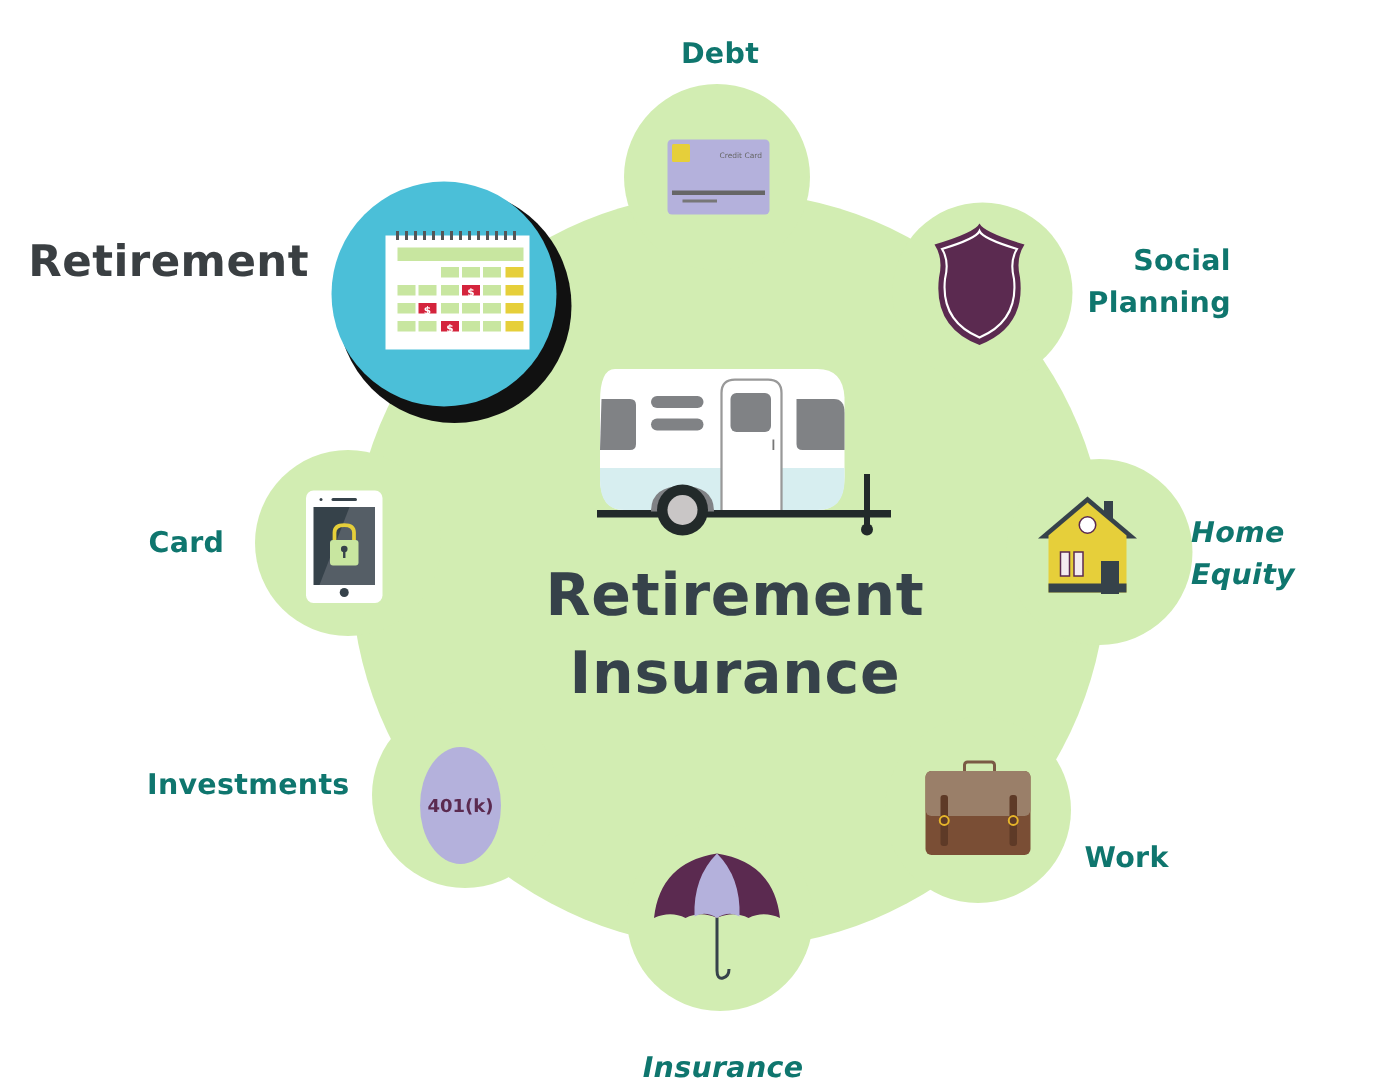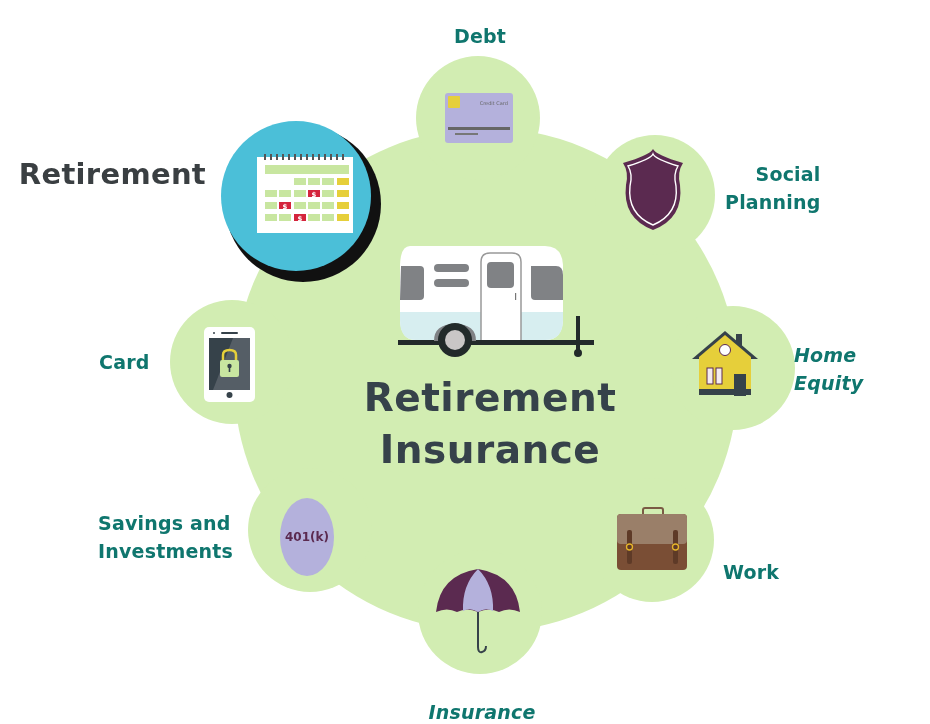--- a/index.html
+++ b/index.html
@@ -186,19 +186,18 @@
 
 <div class="label" style="left:723px; top:522px;margin-top:36px;">
   <span>Work</span>
 </div>
 
 <div class="label" style="left:412px; top:698px; width:140px; text-align:center;font-style:italic;">
   <span>Insurance</span>
 </div>
 
 <div class="label" style="left:98px; top:509px;">
-  <div>Savings and</div>
   <div>Investments</div>
 </div>
 
 <div class="label" style="left:99px; top:348px;">
   <span>Card</span>
 </div>
 
 </body></html>

